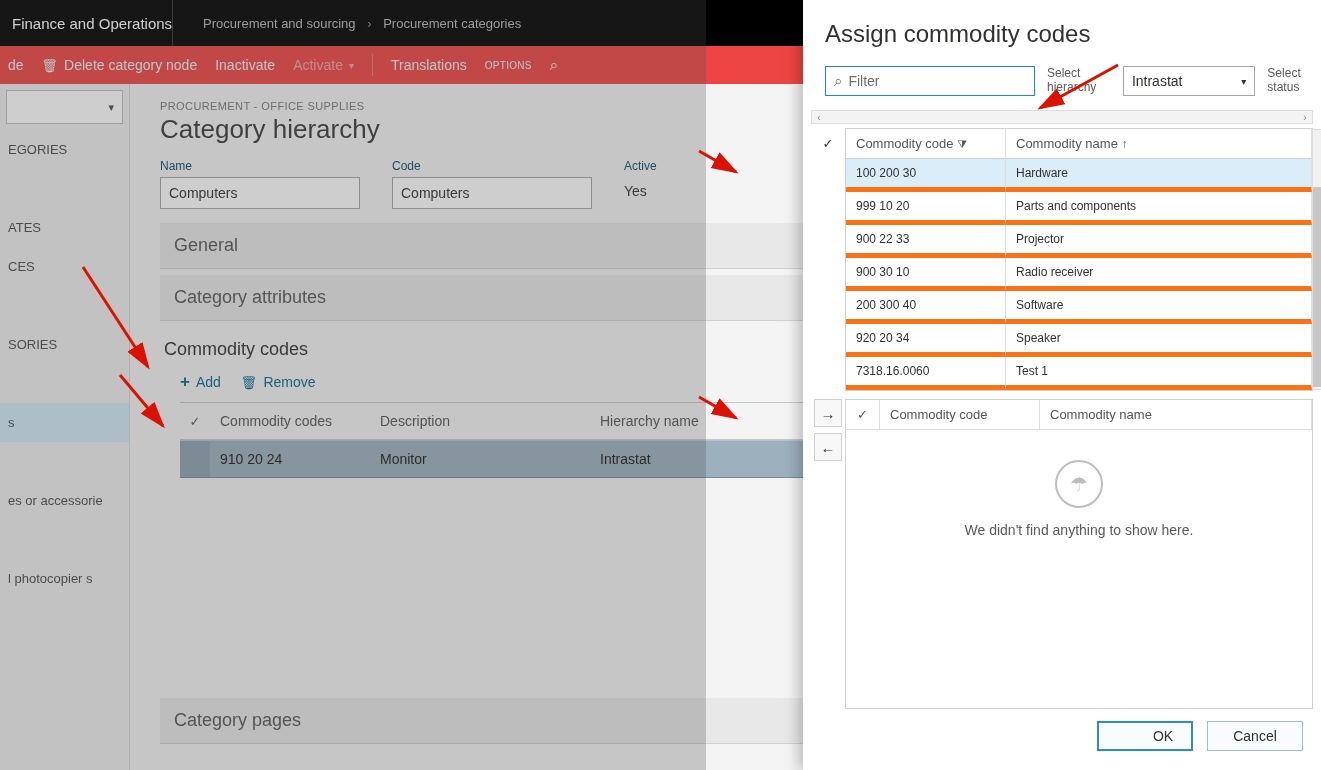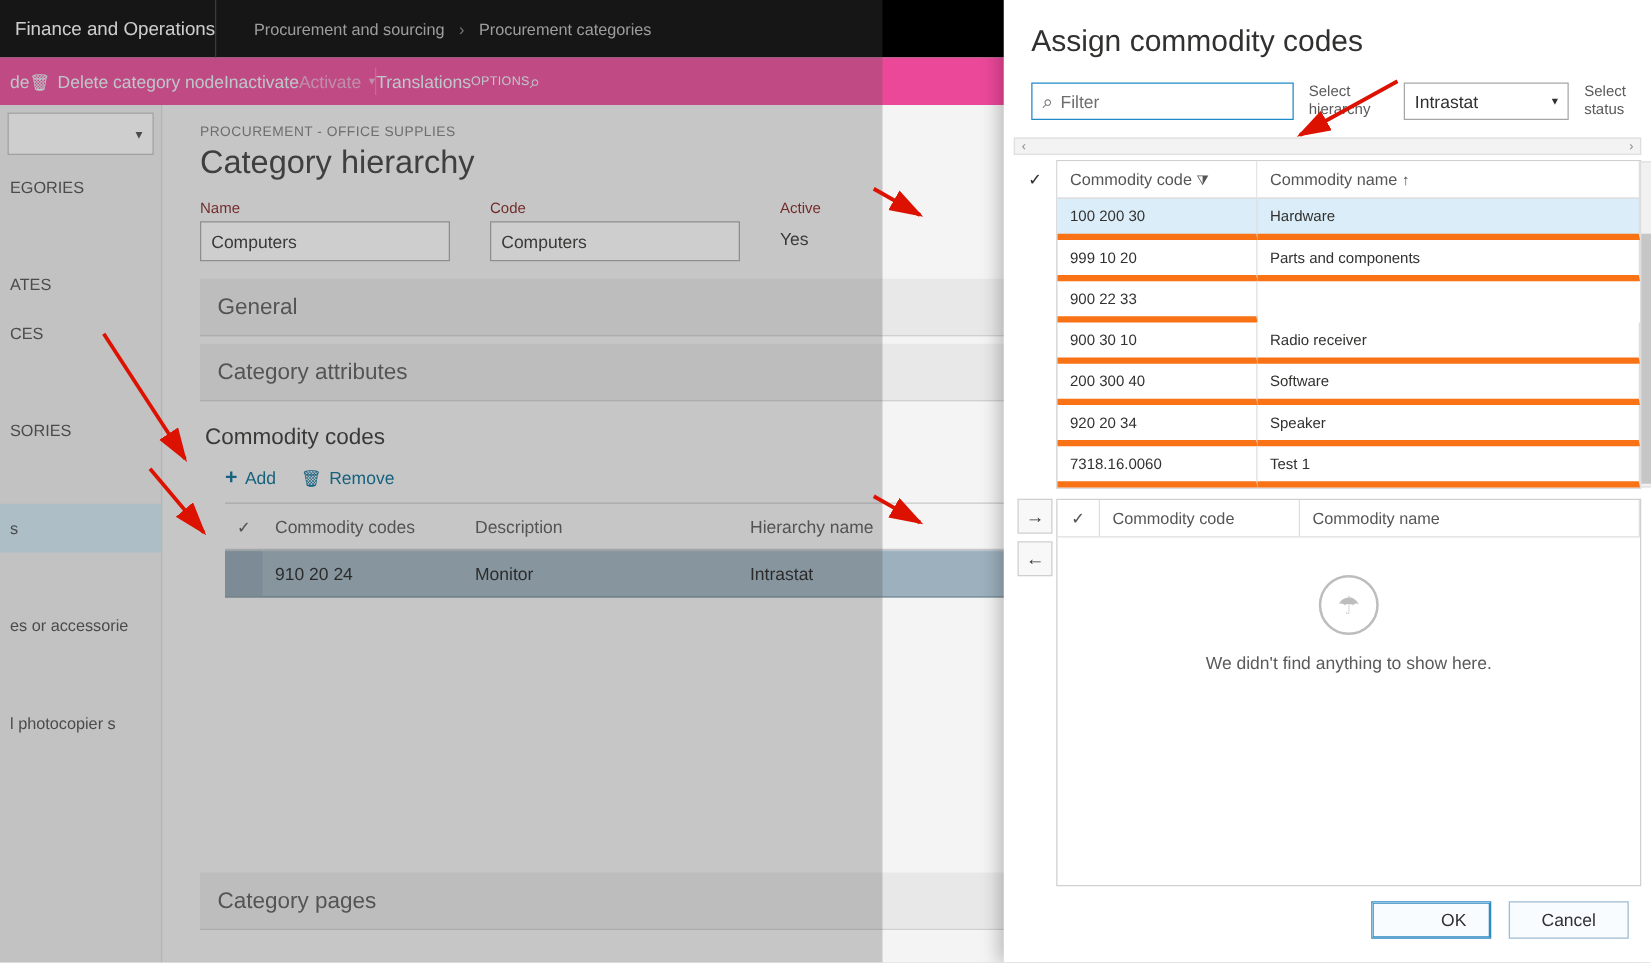--- a/index.html
+++ b/index.html
@@ -19,25 +19,26 @@
   display: flex;
   align-items: center;
   padding: 0 12px;
   font-size: 15px;
 }
 .app-title-bar .app-title { border-right: 1px solid #333; height: 100%; display:flex; align-items:center;}
 .app-title-bar .breadcrumb { padding-left: 30px; color: #bbb; font-size: 13px;}
 .app-title-bar .breadcrumb .crumb { }
 .app-title-bar .breadcrumb .sep { padding: 0 8px; color: #888; }
 .action-bar {
-  background: #ec4899;
+  background: #ef4444;
   height: 38px;
   display: flex;
   align-items: center;
   padding: 0 8px;
+  gap: 18px;
   color: #e9f4f9;
   font-size: 14px;
 }
 .action-bar .item { display:flex; align-items:center; gap:6px; cursor:pointer; white-space:nowrap;}
 .action-bar .item.dim { opacity: .55;}
 .action-bar .sep { width:1px; height:22px; background: rgba(255,255,255,.25);}
 .action-bar .chev { font-size: 10px; }
 .action-bar .options { text-transform: uppercase; letter-spacing: .3px; font-size: 10px;}
 .body-row { display:flex; height: calc(100% - 46px - 38px); }
 .sidebar {
@@ -69,21 +70,21 @@
 }
 .page-h1 {
   font-size: 26px;
   font-weight: 300;
   color:#3b3a39;
   margin-top: 2px;
   margin-bottom: 14px;
 }
 .field-row { display:flex; gap: 32px; margin-bottom: 14px;}
 .field { display:flex; flex-direction:column; }
-.field .lbl { font-size: 12px; color:#7f1d1d; margin-bottom:4px;}
+.field .lbl { font-size: 12px; color:#0c4a6e; margin-bottom:4px;}
 .field input {
   border:1px solid #a6a6a6; background:#fff; height:32px; padding:0 8px;
   font-size:14px; color:#323130; width:200px;
 }
 .field .plain { font-size:14px; color:#323130; padding-top:6px;}
 .collapse-panel {
   background:#e8e8e8;
   padding: 12px 14px;
   font-size: 18px;
   color:#575757;
@@ -383,20 +384,21 @@
           <div class="grow sel">
             <div class="gcell g-code">100 200 30</div>
                    <div class="gcell g-name">Hardware</div>
           </div>
           <div class="grow">
             <div class="gcell g-code">999 10 20</div>
                    <div class="gcell g-name">Parts and components</div>
           </div>
           <div class="grow">
             <div class="gcell g-code">900 22 33</div>
+                   <div class="gcell g-name">Projector</div>
           </div>
           <div class="grow">
             <div class="gcell g-code">900 30 10</div>
                    <div class="gcell g-name">Radio receiver</div>
           </div>
           <div class="grow">
             <div class="gcell g-code">200 300 40</div>
                    <div class="gcell g-name">Software</div>
           </div>
           <div class="grow">

